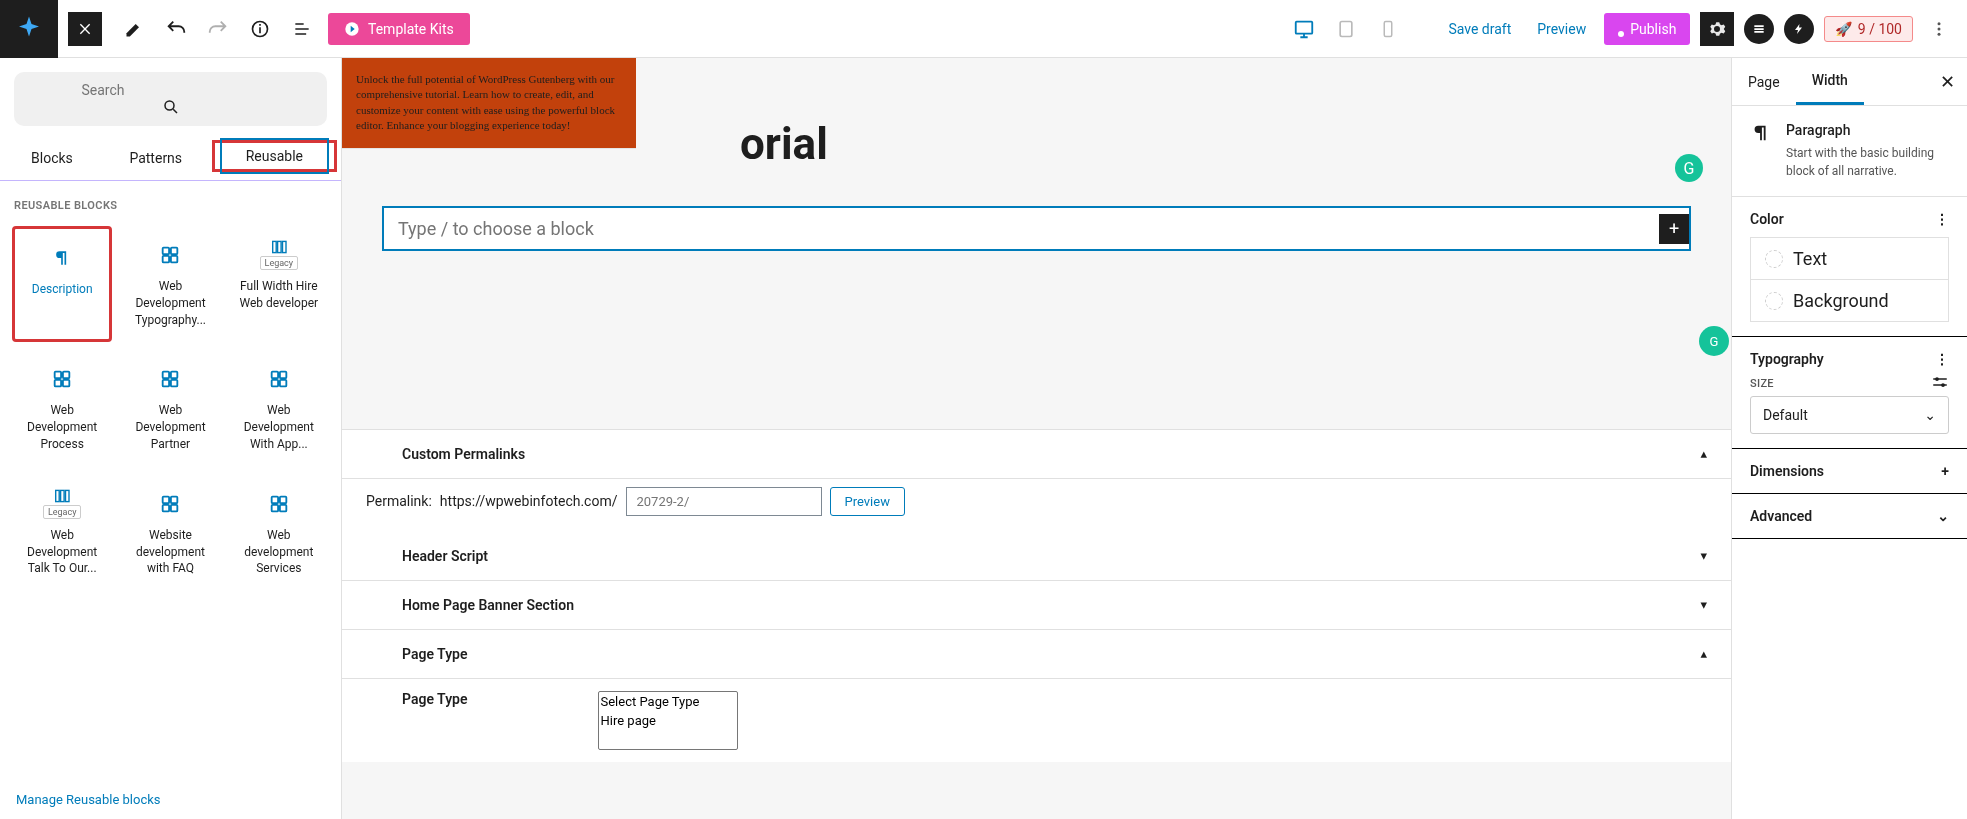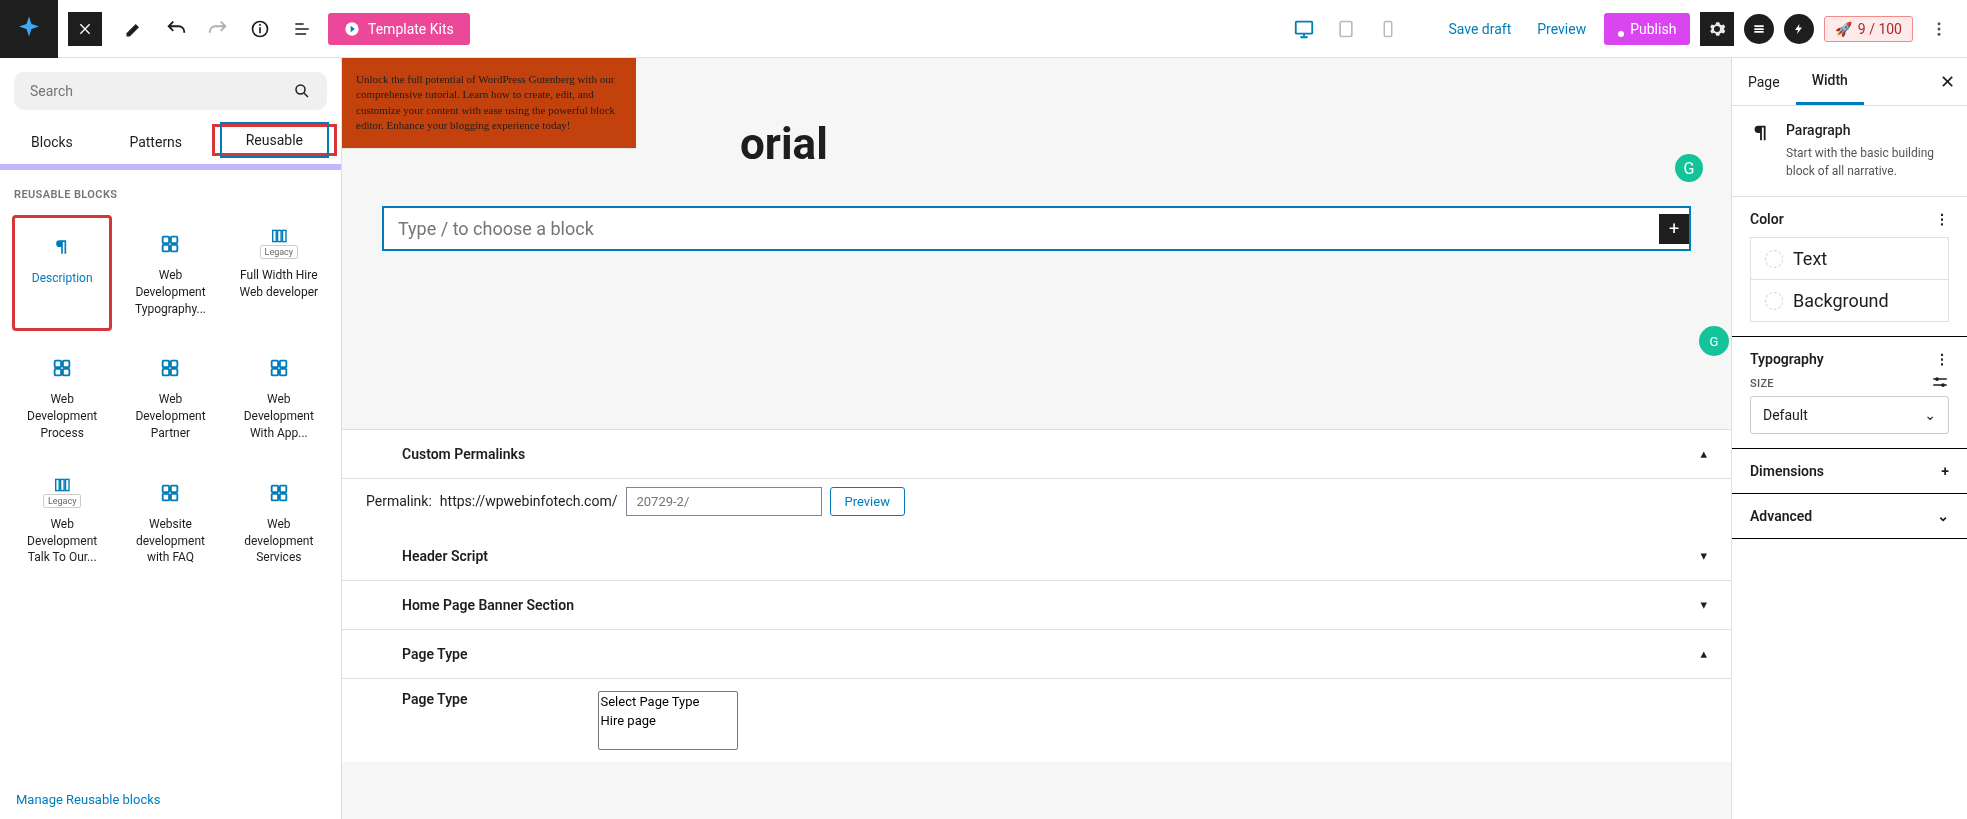--- a/index.html
+++ b/index.html
@@ -10,23 +10,23 @@
 .tb-icon { width: 32px; height: 32px; display: flex; align-items: center; justify-content: center; cursor: pointer; }
 .template-kits { background: #ec4899; color: #fff; padding: 8px 16px; border-radius: 3px; display: flex; align-items: center; gap: 8px; font-size: 14px; cursor: pointer; }
 .tb-spacer { flex: 1; }
 .tb-link { color: #007cba; font-size: 14px; cursor: pointer; padding: 8px; }
 .publish-btn { background: #d946ef; color: #fff; padding: 8px 14px; border-radius: 3px; display: flex; align-items: flex-end; gap: 6px; font-size: 14px; cursor: pointer; }
 .dark-btn { width: 34px; height: 34px; background: #1e1e1e; display: flex; align-items: center; justify-content: center; }
 .circ-btn { width: 30px; height: 30px; background: #1e1e1e; border-radius: 50%; color:#fff; display:flex; align-items:center; justify-content:center; }
 .score-badge { border: 1px solid #f48a8a; border-radius: 3px; padding: 4px 10px; color: #b02828; display: flex; align-items: center; gap: 5px; background:#fdeaea; font-size:14px;}
 .main-layout { display: flex; height: calc(100vh - 58px); min-height: 600px; }
 .inserter { width: 342px; border-right: 1px solid #e0e0e0; display: flex; flex-direction: column; }
-.search-box { margin: 14px 14px 10px; background: #f0f0f0; display: flex; align-items: center; padding: 10px 16px; border-radius: 10px; }
+.search-box { margin: 14px 14px 10px; background: #f0f0f0; display: flex; align-items: center; padding: 10px 16px; border-radius: 10px; flex-direction: column; }
 .search-box input { flex: 1; background: transparent; border: none; outline: none; font-size: 14px; }
-.tabs { display: flex; border-bottom: 6px solid #c4b5fd; }
+.tabs { display: flex; border-bottom: 1px solid #c4b5fd; }
 .tab { flex: 1; text-align: center; padding: 14px 8px; font-size: 14px; cursor: pointer; }
 .tab-highlight { border: 3px solid #d63638; padding: 5px; display: inline-block; }
 .tab-inner-highlight { border: 2px solid #007cba; padding: 8px 24px; }
 .section-label { font-size: 11px; color: #757575; font-weight: 600; padding: 18px 14px 6px; letter-spacing: 0.4px; }
 .blocks-grid { display: grid; grid-template-columns: repeat(3, 1fr); gap: 8px; padding: 8px 12px; }
 .block-item { display: flex; flex-direction: column; align-items: center; padding: 14px 6px; cursor: pointer; text-align: center; border-radius: 4px; }
 .block-item.highlighted { border: 3px solid #d63638; color: #007cba; }
 .block-icon { height: 30px; display: flex; align-items: center; justify-content: center; margin-bottom: 8px; }
 .block-label { font-size: 12px; color: #1e1e1e; line-height: 1.4; }
 .block-item.highlighted .block-label { color: #007cba; }

